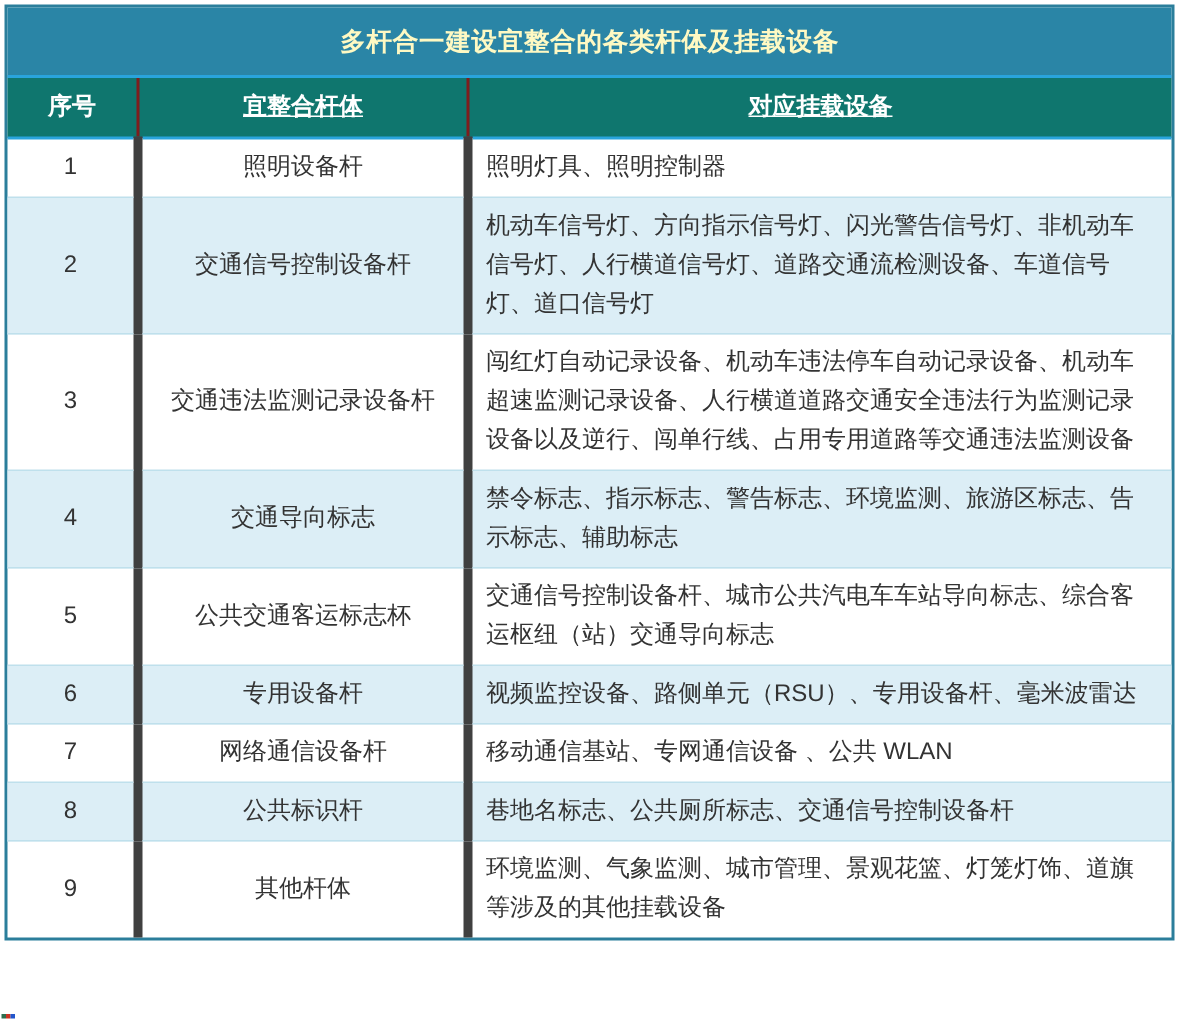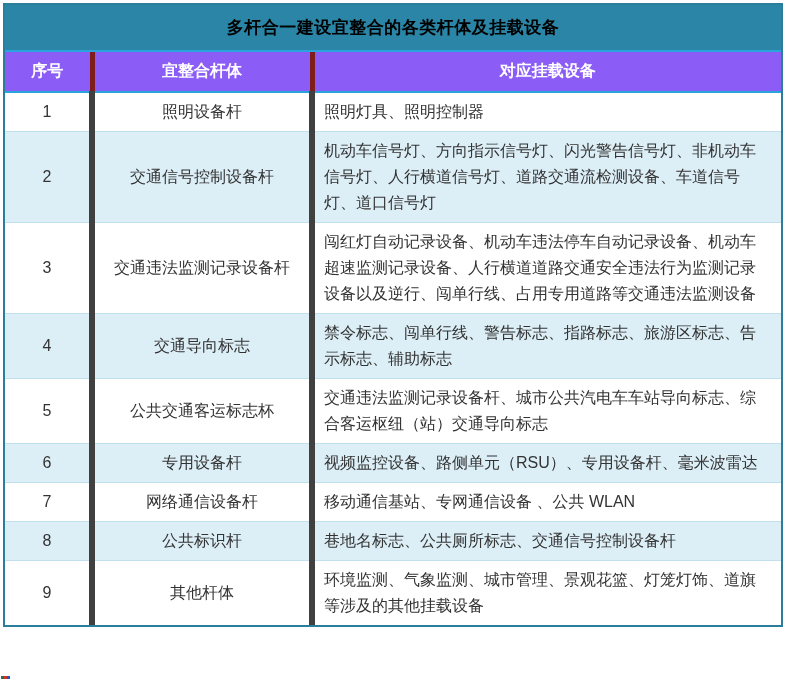--- a/index.html
+++ b/index.html
@@ -21,47 +21,48 @@
     position: absolute;
     left: 3px;
     top: 3px;
     width: 780px;
     border: 2px solid #2b7e9b;
     box-sizing: border-box;
     background: #ffffff;
   }
   .title-bar {
     background: #2a85a6;
-    color: #000000;
+    color: #fef9c3;
     font-size: 17px;
     font-weight: bold;
     text-align: center;
     padding: 11px 8px;
     border-bottom: 2px solid #29a4dc;
     letter-spacing: 0.5px;
   }
   table {
     width: 100%;
     border-collapse: collapse;
     table-layout: fixed;
   }
   col.c-no   { width: 87px; }
   col.c-pole { width: 220px; }
   col.c-dev  { width: auto; }
   thead th {
-    background: #8b5cf6;
+    background: #0f766e;
     color: #ffffff;
     font-size: 16px;
     font-weight: bold;
     text-align: center;
     padding: 9px 6px;
     border-bottom: 2px solid #29a4dc;
   }
   thead th + th {
-    border-left: 5px solid #7f1d1d;
+    border-left: 2px solid #7f1d1d;
+    text-decoration: underline;
   }
   tbody td {
     font-size: 16px;
     color: #333333;
     line-height: 26px;
     padding: 6px 8px;
     vertical-align: middle;
     border-top: 1px solid #bfe0ec;
   }
   tbody td + td {
@@ -130,26 +131,26 @@
           <td class="col-dev">机动车信号灯、方向指示信号灯、闪光警告信号灯、非机动车信号灯、人行横道信号灯、道路交通流检测设备、车道信号灯、道口信号灯</td>
         </tr>
         <tr>
           <td class="col-no">3</td>
           <td class="col-pole">交通违法监测记录设备杆</td>
           <td class="col-dev">闯红灯自动记录设备、机动车违法停车自动记录设备、机动车超速监测记录设备、人行横道道路交通安全违法行为监测记录设备以及逆行、闯单行线、占用专用道路等交通违法监测设备</td>
         </tr>
         <tr>
           <td class="col-no">4</td>
           <td class="col-pole">交通导向标志</td>
-          <td class="col-dev">禁令标志、闯单行线、警告标志、指路标志、旅游区标志、告示标志、辅助标志</td>
+          <td class="col-dev">禁令标志、指示标志、警告标志、环境监测、旅游区标志、告示标志、辅助标志</td>
         </tr>
         <tr>
           <td class="col-no">5</td>
           <td class="col-pole">公共交通客运标志杯</td>
-          <td class="col-dev">交通违法监测记录设备杆、城市公共汽电车车站导向标志、综合客运枢纽（站）交通导向标志</td>
+          <td class="col-dev">交通信号控制设备杆、城市公共汽电车车站导向标志、综合客运枢纽（站）交通导向标志</td>
         </tr>
         <tr>
           <td class="col-no">6</td>
           <td class="col-pole">专用设备杆</td>
           <td class="col-dev">视频监控设备、路侧单元（RSU）、专用设备杆、毫米波雷达</td>
         </tr>
         <tr>
           <td class="col-no">7</td>
           <td class="col-pole">网络通信设备杆</td>
           <td class="col-dev">移动通信基站、专网通信设备 、公共 WLAN</td>

